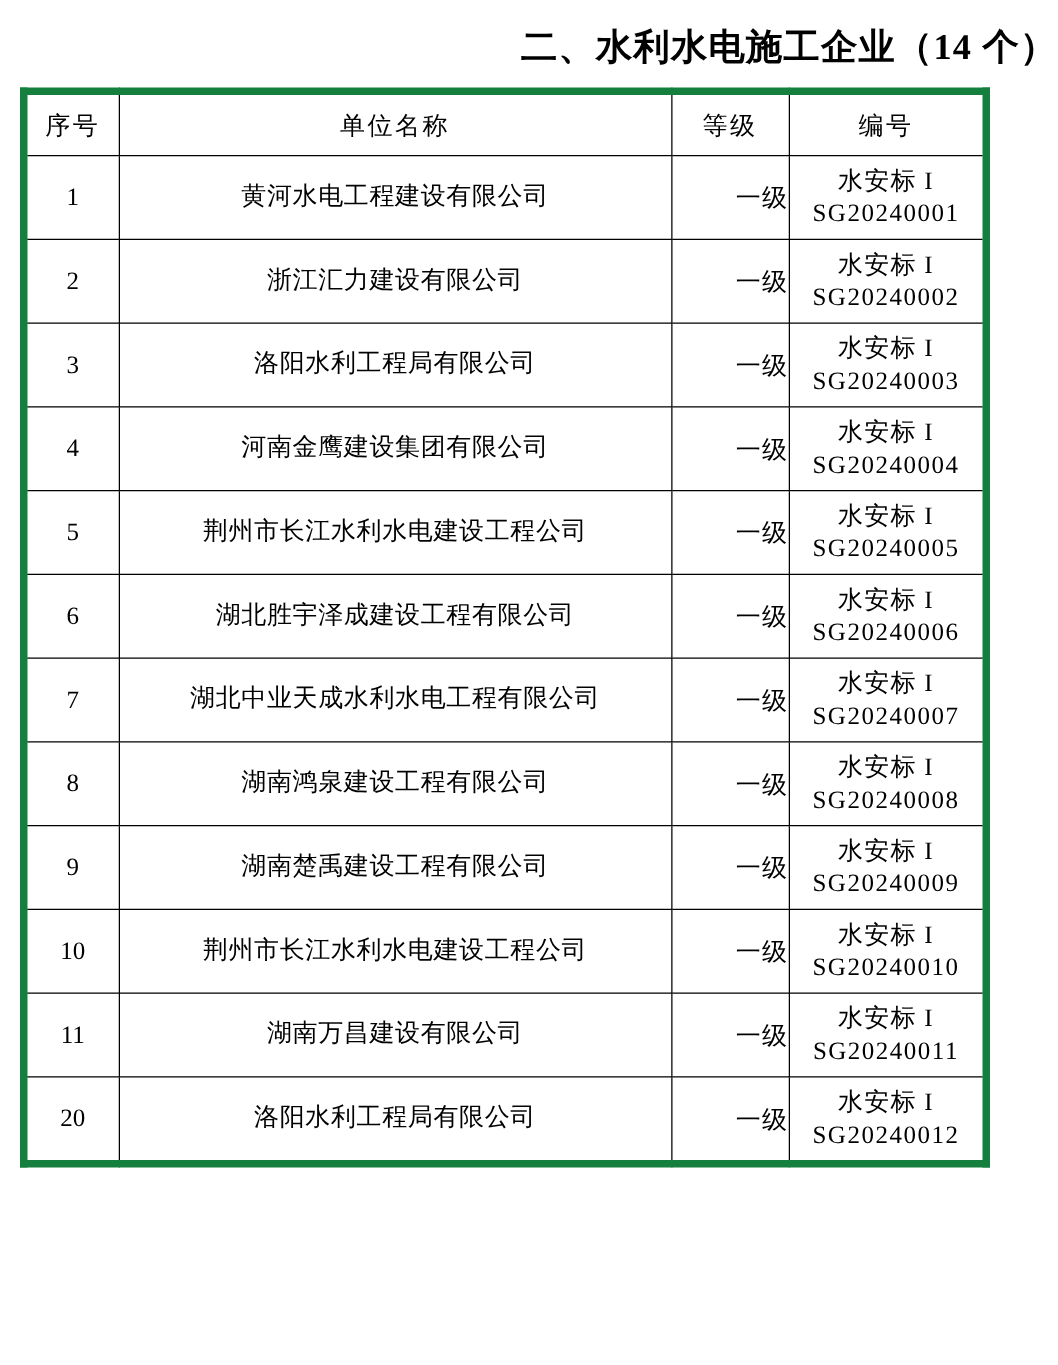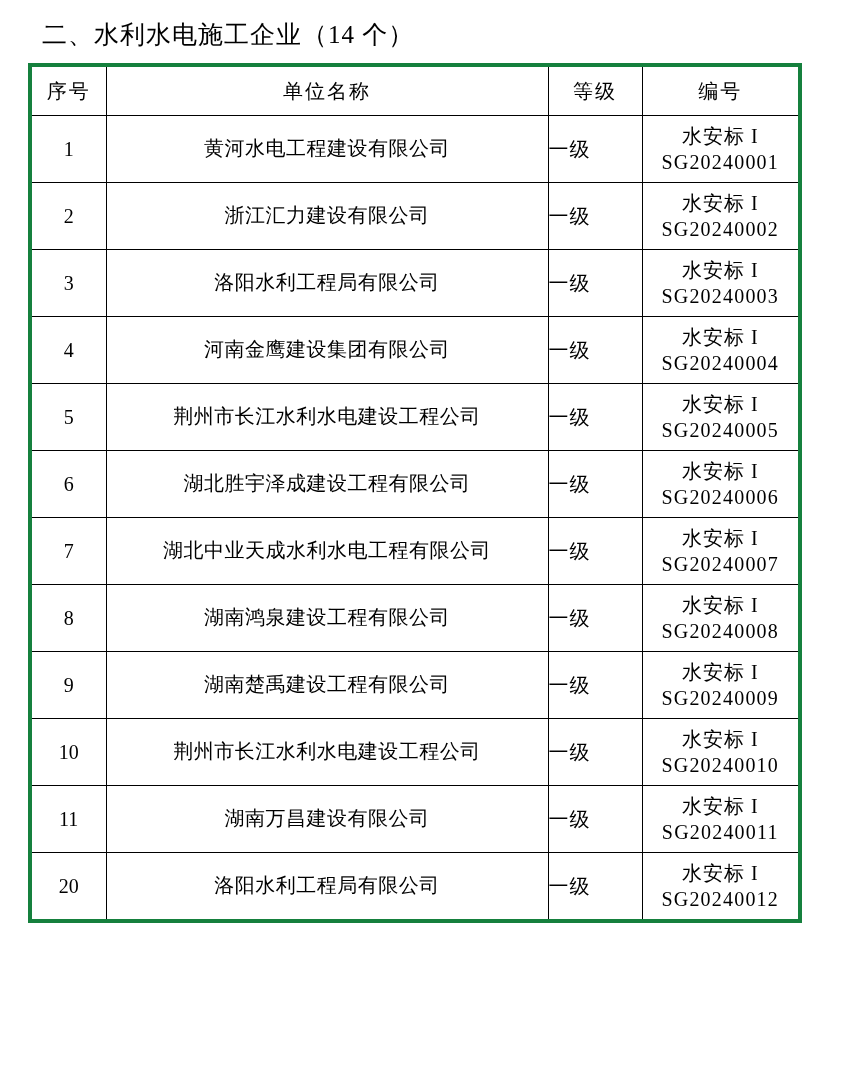--- a/index.html
+++ b/index.html
@@ -16,32 +16,33 @@
   }
   .page {
     position: relative;
     width: 846px;
     height: 1092px;
     box-sizing: border-box;
     padding: 0;
   }
   .section-title {
     font-family: "Liberation Serif", "DejaVu Serif", serif;
-    font-weight: normal;
-    font-size: 25px;
+    font-weight: bold;
+    font-size: 29px;
     letter-spacing: 1px;
     padding: 18px 0 12px 42px;
     white-space: nowrap;
+    text-align: right;
   }
   table.reg-table {
     border-collapse: collapse;
     table-layout: fixed;
     width: 770px;
-    margin: 0 0 0 28px;
-    border: 4px solid #15803d;
+    margin: 0 0 0 16px;
+    border: 6px solid #15803d;
   }
   table.reg-table td, table.reg-table th {
     border: 1px solid #000;
     padding: 0;
     font-size: 20px;
     font-weight: normal;
     vertical-align: middle;
   }
   
   col.c-idx   { width: 76px; }
@@ -64,21 +65,21 @@
     font-size: 20px;
   }
   td.name {
     text-align: center;
     padding: 0 6px 0 12px;
     font-size: 21px;
     letter-spacing: 0.5px;
     line-height: 1.28;
   }
   td.level {
-    text-align: left;
+    text-align: right;
     font-size: 21px;
     letter-spacing: 1px;
   }
   td.code {
     text-align: center;
     font-size: 19px;
     line-height: 1.3;
     letter-spacing: 0.5px;
   }
   td.code .code-l1 { display: block; letter-spacing: 1px; font-family: Liberation Serif, serif; }

